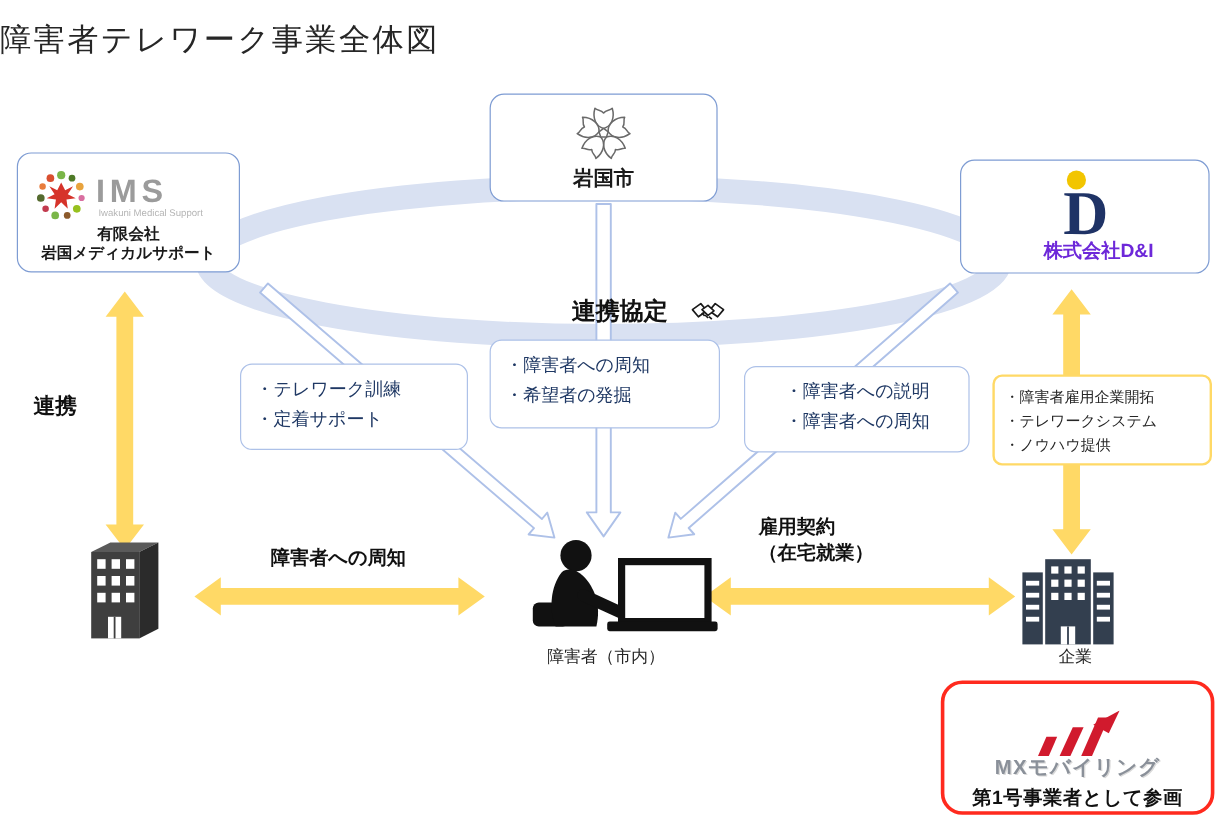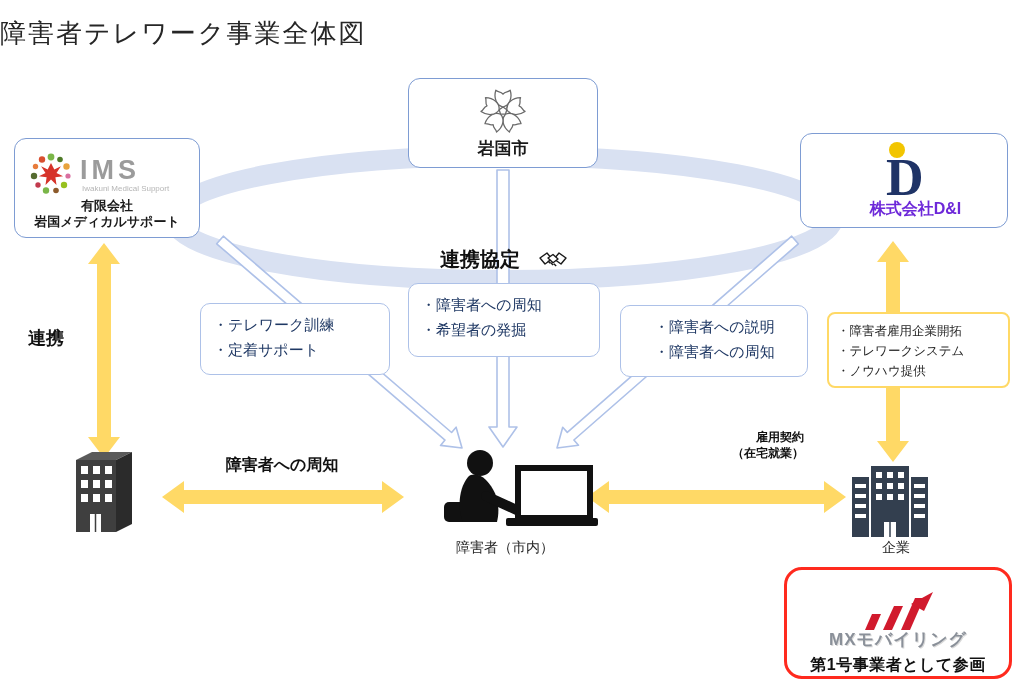--- a/index.html
+++ b/index.html
@@ -12,44 +12,44 @@
   .abs { position:absolute; }
 
   #title { left:0; top:16px; width:980px; text-align:left; font-size:26px; font-weight:500;
            color:#262626; letter-spacing:2px; z-index:3; }
 
   .node-box { background:#fff; border:1.5px solid #7E9CD3; border-radius:12px; z-index:2;
               display:flex; flex-direction:column; align-items:center; justify-content:center; }
   #iwakuni-box { left:408px; top:78px; width:190px; height:90px; }
   #iwakuni-box .node-label { font-size:17px; font-weight:bold; color:#1a1a1a; margin-top:2px; }
 
-  #ims-box { left:14px; top:138px; width:186px; height:100px; padding-top:4px; }
+  #ims-box { left:14px; top:127px; width:186px; height:100px; padding-top:4px; }
   .ims-logo-row { display:flex; align-items:center; gap:4px; height:48px; }
   .ims-company { text-align:center; font-weight:bold; color:#1a1a1a; font-size:13px; line-height:1.25; }
 
   #di-box { left:800px; top:133px; width:208px; height:95px; }
   #di-box .node-label { font-size:16px; font-weight:bold; color:#6d28d9;margin-left:23px; }
 
   .callout { background:#fff; border:1.5px solid #ADC1E8; border-radius:10px; z-index:2;
              color:#1F3864; font-size:15px; line-height:1.65; padding:9px 12px; }
   #callout-left   { left:200px; top:303px; width:190px; height:72px; }
   #callout-center { left:408px; top:283px; width:192px; height:74px; }
   #callout-right  { left:620px; top:305px; width:188px; height:72px;padding-left:33px; }
 
   #provider-box { left:827px; top:312px; width:183px; height:76px; background:#fff;
                   border:2px solid #FFD966; border-radius:8px; z-index:2; color:#262626;
                   font-size:12.5px; line-height:1.6; padding:7px 4px 7px 8px; }
 
-  #agreement { left:440px; top:246px; width:200px; display:flex; align-items:center; justify-content:flex-start;
+  #agreement { left:440px; top:246px; width:200px; display:flex; align-items:center; justify-content:center;
                gap:19px; font-size:20px; font-weight:bold; color:#111; z-index:3; }
 
   .arrow-label { font-weight:bold; color:#111; z-index:3; }
   #renkei  { left:28px;  top:326px; width:64px;  font-size:18px; }
   #shuuchi { left:182px; top:455px; width:200px; font-size:16px; text-align:center; }
-  #koyou   { left:604px; top:429px; width:200px; font-size:12px; text-align:right; line-height:1.35; }
+  #koyou   { left:632px; top:429px; width:200px; font-size:16px; text-align:left; line-height:1.35; }
 
   .icon-label { font-size:14px; color:#262626; text-align:center; z-index:3; }
   #welfare-label { left:18px;  top:537px; width:175px; }
   #person-label  { left:430px; top:539px; width:150px; }
   #company-label { left:860px; top:539px; width:72px; }
 
   #mx-box { left:784px; top:567px; width:228px; height:112px; border:3.5px solid #FF2A1E;
             border-radius:18px; background:#fff; z-index:3; display:flex; flex-direction:column;
             align-items:center; justify-content:flex-end; padding-top:4px; }
   #mx-logo-text { font-size:17px; font-weight:bold; color:#8A9099; letter-spacing:1px;

